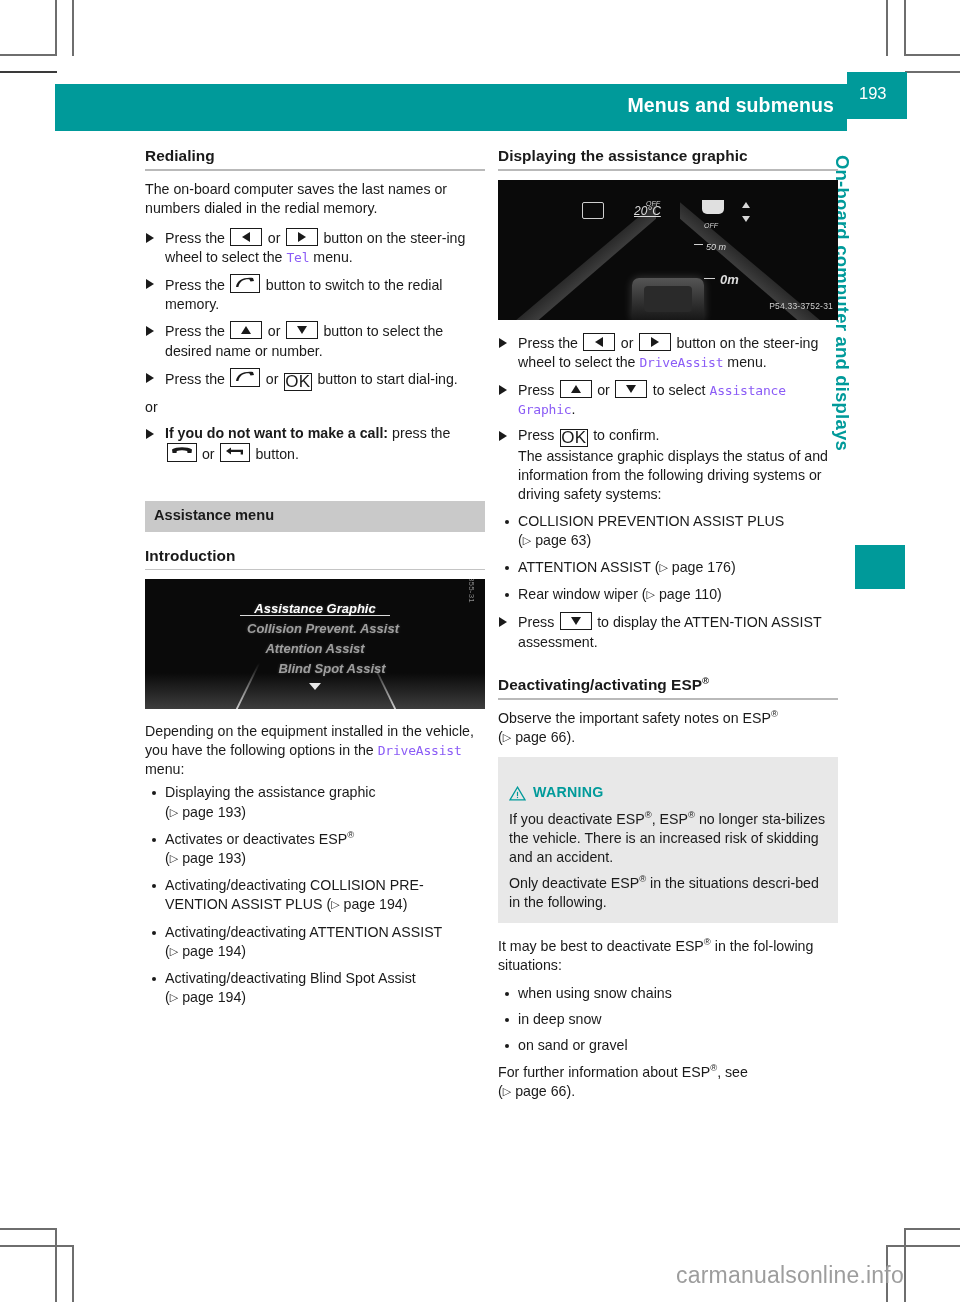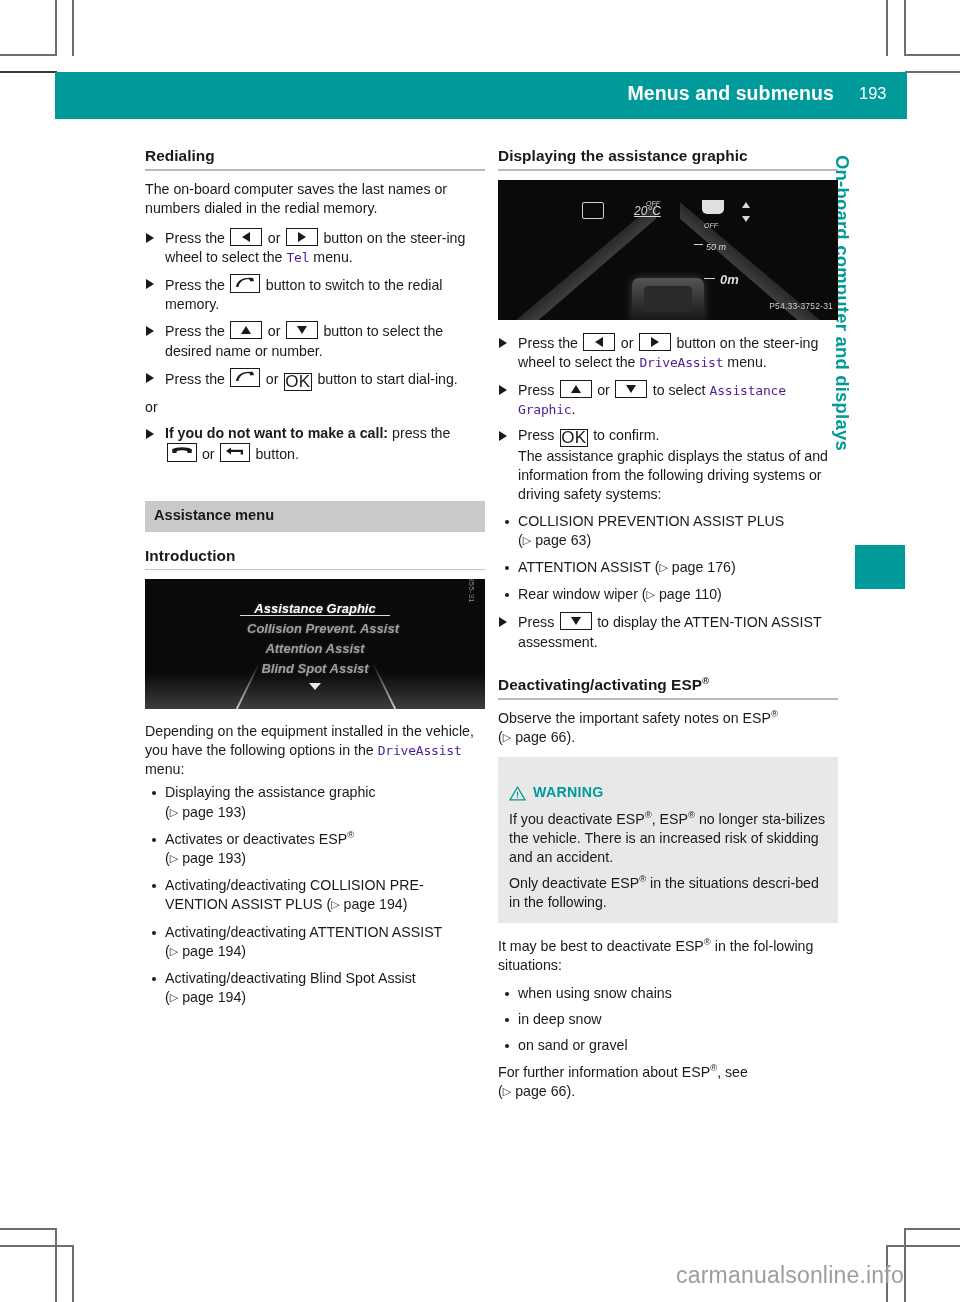--- a/index.html
+++ b/index.html
@@ -9,21 +9,21 @@
     color:#1a1a1a;
     -webkit-font-smoothing:antialiased;
   }
 
   
   .crop{position:absolute;background:#6e6e6e;}
   .crop.dark{background:#3a3a3a;}
 
   
   .header-bar{
-    position:absolute;left:55px;top:72px;width:792px;height:47px;
+    position:absolute;left:55px;top:84px;width:792px;height:47px;
     background:#009a9a;
   }
   .header-title{
     position:absolute;right:13px;top:10px;
     font-size:19.5px;font-weight:bold;color:#ffffff;letter-spacing:.1px;
     white-space:nowrap;
   }
   .header-pagebox{
     position:absolute;left:847px;top:72px;width:60px;height:47px;
     background:#009a9a;
@@ -99,21 +99,21 @@
     border-bottom:8px solid #1a1a1a;border-left:5px solid transparent;border-right:5px solid transparent;}
   .key.arrow.down i{transform:translate(-50%,-50%);
     border-top:8px solid #1a1a1a;border-left:5px solid transparent;border-right:5px solid transparent;}
   .key.ok{width:26px;height:16px;font-size:17px;font-weight:normal;
     line-height:15px;letter-spacing:.3px;}
   .key.glyph{width:28px;height:17px;}
   .key.glyph svg{display:block;margin:1px auto 0;}
 
   
   .mono{font-family:"DejaVu Sans Mono","Liberation Mono",monospace;
-    color:#4c1d95;font-size:13px;letter-spacing:-.2px;}
+    color:#8b5cf6;font-size:13px;letter-spacing:-.2px;}
 
   
   .ref{white-space:nowrap;}
   .refarrow{font-size:11px;position:relative;top:-1px;}
 
   sup.reg{font-size:9.5px;vertical-align:super;line-height:0;}
 
   
   .fig{position:relative;background:#0a0a0a;overflow:hidden;margin:0 0 13px 0;}
   .fig .code{
@@ -282,21 +282,21 @@
 
   <h2 class="sec-h">Introduction</h2>
   <div class="rule thin"></div>
 
   <div class="fig fig-left">
     <div class="road"></div>
     <div class="menu-line sel" style="top:20px;">Assistance Graphic</div>
     <div class="menu-underline" style="left:95px;top:36px;width:150px;"></div>
     <div class="menu-line" style="top:40px;opacity:.72;padding-left:8px;">Collision Prevent. Assist</div>
     <div class="menu-line" style="top:60px;opacity:.72;">Attention Assist</div>
-    <div class="menu-line" style="top:80px;opacity:.72;">Blind Spot Assist</div>
+    <div class="menu-line" style="top:80px;opacity:.72;padding-left:17px;">Blind Spot Assist</div>
     <div class="caret-down" style="top:104px;"></div>
     <div class="code">P54.33-4355-31</div>
   </div>
 
   <p class="tight">
     <span>Depending on the equipment installed in the vehicle, you have the following options in the</span>
     <span class="mono">DriveAssist</span>
     <span>menu:</span>
   </p>
 

